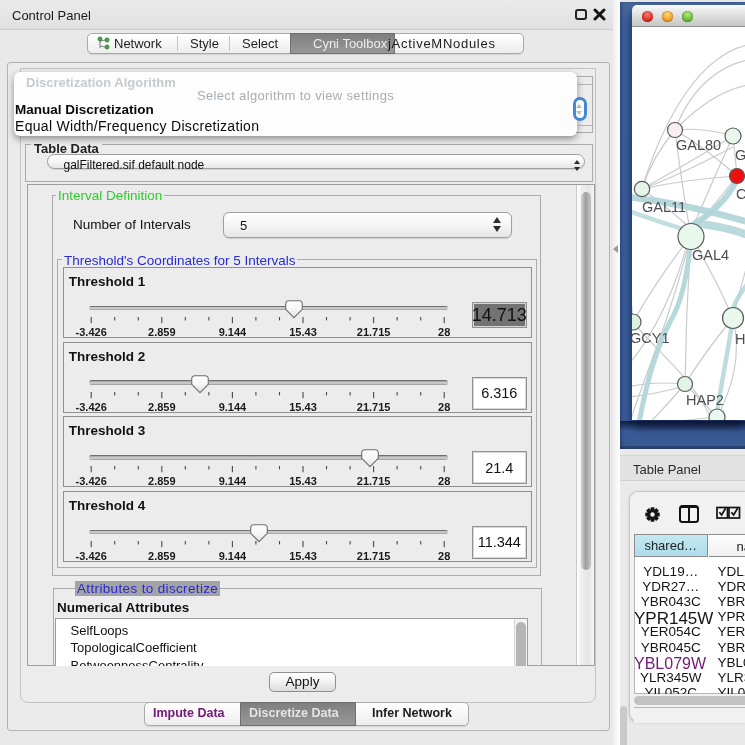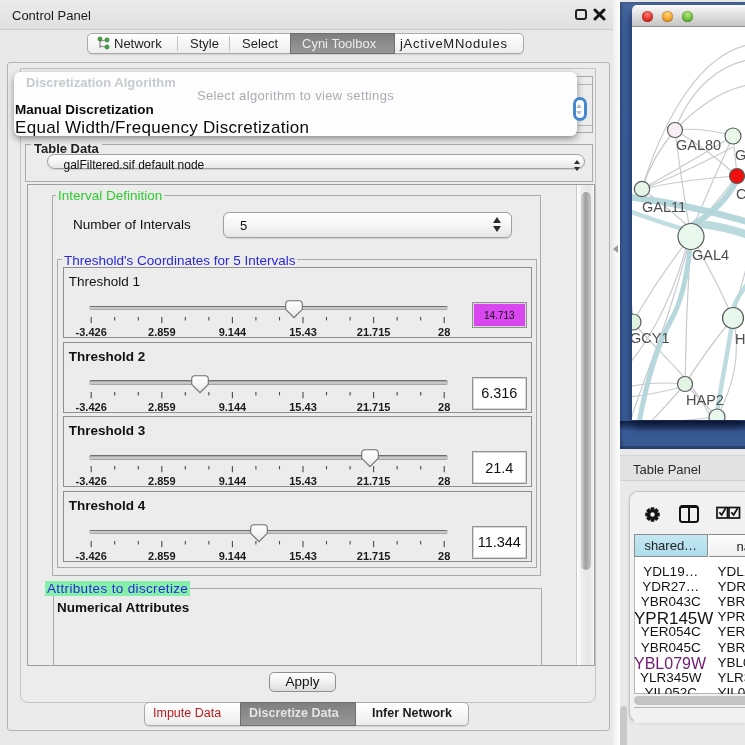--- a/index.html
+++ b/index.html
@@ -11,22 +11,22 @@
 <svg class="abs" style="left:593px;top:8px" width="13" height="13" viewBox="0 0 13 13">
       <path d="M2 2 L11 11 M11 2 L2 11" stroke="#151515" stroke-width="3" stroke-linecap="round"></path>
     </svg>
 <div class="abs" style="left:87px;top:33px;width:437px;height:21px;border:1px solid #a9a9a9;border-radius:5px;background:linear-gradient(180deg,#ffffff,#ededed);box-shadow:0 1px 1px rgba(0,0,0,0.1)"></div>
 <div class="abs" style="left:290px;top:33px;width:105px;height:21px;background:linear-gradient(180deg,#7f7f7f,#989898);border:1px solid #6f6f6f;"></div>
 <div class="abs" style="left:177px;top:36px;width:1px;height:15px;background:#c3c3c3"></div>
 <div class="abs" style="left:229px;top:36px;width:1px;height:15px;background:#c3c3c3"></div>
 <div class="abs" style="left:114px;top:36px;font-size:13px;color:#1c1c1c">Network</div>
 <div class="abs" style="left:190px;top:36px;font-size:13px;color:#1c1c1c">Style</div>
 <div class="abs" style="left:242px;top:36px;font-size:13px;color:#1c1c1c">Select</div>
-<div class="abs" style="left:302px;top:36px;font-size:13px;color:#ececec">Cyni Toolbox</div>
-<div class="abs" style="left:400px;top:36px;font-size:13px;letter-spacing:0.72px;color:#1c1c1c">jActiveMNodules</div>
+<div class="abs" style="left:313px;top:36px;font-size:13px;color:#ececec">Cyni Toolbox</div>
+<div class="abs" style="left:388px;top:36px;font-size:13px;letter-spacing:0.72px;color:#1c1c1c">jActiveMNodules</div>
 <svg class="abs" style="left:96px;top:36px" width="15" height="15" viewBox="0 0 15 15">
 <path d="M4 3 L4 12 M4 5 L10 4 M4 10 L10 11" stroke="#8a8a8a" stroke-width="1.2" fill="none"></path>
 <circle cx="4" cy="3" r="2" fill="#44a844" stroke="#2c7a2c" stroke-width="0.8"></circle>
 <circle cx="11" cy="4" r="2" fill="#44a844" stroke="#2c7a2c" stroke-width="0.8"></circle>
 <circle cx="11" cy="11" r="2" fill="#44a844" stroke="#2c7a2c" stroke-width="0.8"></circle>
 </svg>
 <div class="abs" style="left:7px;top:62px;width:603px;height:669px;background:#ebebeb;border:1px solid #b3b3b3;border-radius:3px"></div>
 <div class="abs" style="left:20px;top:68px;width:576px;height:635px;background:#ececec;border:1px solid #c2c2c2;border-radius:0 0 8px 8px"></div>
 <div class="abs" style="left:25px;top:76px;width:567.5px;height:57px;border:1px solid #ababab"></div>
 <div class="abs" style="left:578px;top:84px;width:14.5px;height:42px;border-top:1px solid #b4b4b4;border-bottom:1px solid #b4b4b4"></div>
@@ -44,21 +44,21 @@
 <div class="abs" style="left:56px;top:188px;background:#ececec;padding:0 2px;font-size:13.5px;color:#2ecc2e">Interval Definition</div>
 <div class="abs" style="left:73px;top:217px;font-size:13.5px;font-weight:normal;color:#111">Number of Intervals</div>
 <div style="position:absolute;left:223px;top:212px;width:289px;height:26px;border:1px solid #9f9f9f;border-radius:6px;background:linear-gradient(180deg,#ffffff,#f4f4f4 55%,#e6e6e6);box-shadow:0 1px 1px rgba(0,0,0,0.12)">
 <div style="position:absolute;left:16px;top:0;height:24px;display:flex;align-items:center;font-size:13px;color:#111">5</div>
 <div style="position:absolute;left:269px;top:4.2px;width:0;height:0;border-left:4.6px solid transparent;border-right:4.6px solid transparent;border-bottom:6.2px solid #2c2c2c"></div>
 <div style="position:absolute;left:269px;top:12.6px;width:0;height:0;border-left:4.6px solid transparent;border-right:4.6px solid transparent;border-top:6.2px solid #2c2c2c"></div>
 </div>
 <div class="abs" style="left:57px;top:259px;width:480px;height:309px;border:1px solid #ababab"></div>
 <div class="abs" style="left:62px;top:253px;background:#ececec;padding:0 2px;font-size:13.5px;color:#2929d6">Threshold's Coordinates for 5 Intervals</div>
 <div style="position:absolute;left:62.8px;top:267px;width:469px;height:71px;border:1px solid #8f8f8f;background:#ececec">
-<div style="position:absolute;left:5px;top:6px;font-size:13.5px;font-weight:normal;color:#111">Threshold 1</div>
+<div style="position:absolute;left:5px;top:6px;font-size:13.5px;font-weight:bold;color:#111">Threshold 1</div>
 <div style="position:absolute;left:25.2px;top:37.8px;width:359px;height:4.6px;border-radius:2.5px;background:linear-gradient(180deg,#6e6e6e 0%,#707070 26%,#c9c9c9 32%,#c6c6c6 72%,#949494 100%)"></div>
 <svg style="position:absolute;left:0;top:0" width="469" height="69" viewBox="0 0 469 69">
         <line x1="27.2" y1="49" x2="27.2" y2="55.2" stroke="#4a4a4a" stroke-width="1.1"></line>
         <line x1="97.8" y1="49" x2="97.8" y2="55.2" stroke="#4a4a4a" stroke-width="1.1"></line>
         <line x1="168.4" y1="49" x2="168.4" y2="55.2" stroke="#4a4a4a" stroke-width="1.1"></line>
         <line x1="239.0" y1="49" x2="239.0" y2="55.2" stroke="#4a4a4a" stroke-width="1.1"></line>
         <line x1="309.6" y1="49" x2="309.6" y2="55.2" stroke="#4a4a4a" stroke-width="1.1"></line>
         <line x1="380.2" y1="49" x2="380.2" y2="55.2" stroke="#4a4a4a" stroke-width="1.1"></line>
         <line x1="50.7" y1="49" x2="50.7" y2="52.4" stroke="#4a4a4a" stroke-width="1.1"></line>
         <line x1="74.3" y1="49" x2="74.3" y2="52.4" stroke="#4a4a4a" stroke-width="1.1"></line>
@@ -80,21 +80,21 @@
 <svg style="position:absolute;left:221.2px;top:32.3px" width="18" height="19" viewBox="0 0 18 19">
 <defs>
           <linearGradient id="tg23032.3" x1="0" y1="0" x2="0" y2="1">
 <stop offset="0" stop-color="#ffffff"></stop>
             <stop offset="0.55" stop-color="#f4f4f4"></stop>
             <stop offset="1" stop-color="#e2e2e2"></stop>
           </linearGradient>
         </defs>
 <path d="M4,0.7 L14,0.7 Q17.3,0.7 17.3,4 L17.3,9.3 L9,17.6 L0.7,9.3 L0.7,4 Q0.7,0.7 4,0.7 Z" fill="url(#tg23032.3)" stroke="#6f6f6f" stroke-width="1.1"></path>
 </svg>
-<div style="position:absolute;left:408px;top:34px;width:55px;height:26px;background:#d946ef;border:1px solid #919191;box-shadow:inset 0 0 0 1px #d7d7d7;display:flex;align-items:center;justify-content:center;font-size:10px;color:#111">14.713</div>
+<div style="position:absolute;left:408px;top:34px;width:55px;height:26px;background:#737373;border:1px solid #919191;box-shadow:inset 0 0 0 1px #d7d7d7;display:flex;align-items:center;justify-content:center;font-size:18px;color:#111">14.713</div>
 </div>
 <div style="position:absolute;left:62.8px;top:341.6px;width:469px;height:71px;border:1px solid #8f8f8f;background:#ececec">
 <div style="position:absolute;left:5px;top:6px;font-size:13.5px;font-weight:bold;color:#111">Threshold 2</div>
 <div style="position:absolute;left:25.2px;top:37.8px;width:359px;height:4.6px;border-radius:2.5px;background:linear-gradient(180deg,#6e6e6e 0%,#707070 26%,#c9c9c9 32%,#c6c6c6 72%,#949494 100%)"></div>
 <svg style="position:absolute;left:0;top:0" width="469" height="69" viewBox="0 0 469 69">
         <line x1="27.2" y1="49" x2="27.2" y2="55.2" stroke="#4a4a4a" stroke-width="1.1"></line>
         <line x1="97.8" y1="49" x2="97.8" y2="55.2" stroke="#4a4a4a" stroke-width="1.1"></line>
         <line x1="168.4" y1="49" x2="168.4" y2="55.2" stroke="#4a4a4a" stroke-width="1.1"></line>
         <line x1="239.0" y1="49" x2="239.0" y2="55.2" stroke="#4a4a4a" stroke-width="1.1"></line>
         <line x1="309.6" y1="49" x2="309.6" y2="55.2" stroke="#4a4a4a" stroke-width="1.1"></line>
@@ -200,35 +200,42 @@
 <stop offset="0" stop-color="#ffffff"></stop>
             <stop offset="0.55" stop-color="#f4f4f4"></stop>
             <stop offset="1" stop-color="#e2e2e2"></stop>
           </linearGradient>
         </defs>
 <path d="M4,0.7 L14,0.7 Q17.3,0.7 17.3,4 L17.3,9.3 L9,17.6 L0.7,9.3 L0.7,4 Q0.7,0.7 4,0.7 Z" fill="url(#tg19532.3)" stroke="#6f6f6f" stroke-width="1.1"></path>
 </svg>
 <div style="position:absolute;left:408px;top:34px;width:55px;height:33px;background:#fff;border:1px solid #919191;box-shadow:inset 0 0 0 1px #d7d7d7;display:flex;align-items:center;justify-content:center;font-size:14.5px;color:#111">11.344</div>
 </div>
 <div class="abs" style="left:53px;top:588px;width:489px;height:78px;border:1px solid #ababab;border-bottom:none"></div>
-<div class="abs" style="left:45px;top:581px;background:#86efac;padding:0 2px;font-size:13.5px;letter-spacing:0.35px;color:#2929d6">Attributes to discretize</div>
+<div class="abs" style="left:75px;top:581px;background:#a3a3a3;padding:0 2px;font-size:13.5px;letter-spacing:0.35px;color:#2929d6">Attributes to discretize</div>
 <div class="abs" style="left:57px;top:600px;font-size:13.5px;font-weight:bold;color:#111">Numerical Attributes</div>
+<div class="abs" style="left:54.5px;top:617.5px;width:473.5px;height:48.5px;background:#fff;border:1px solid #9c9c9c;border-bottom:none;overflow:hidden">
+      <div style="position:absolute;left:15px;top:4px;font-size:13px;color:#111">SelfLoops</div>
+      <div style="position:absolute;left:15px;top:21.5px;font-size:13px;color:#111">TopologicalCoefficient</div>
+      <div style="position:absolute;left:15px;top:39px;font-size:13px;color:#111">BetweennessCentrality</div>
+      <div style="position:absolute;right:0;top:0;width:13.5px;height:48.5px;background:#f4f4f4;border-left:1px solid #d6d6d6"></div>
+      <div style="position:absolute;right:1.5px;top:3.5px;width:9.5px;height:45px;border-radius:5px 5px 0 0;background:#b5b5b5"></div>
+    </div>
 <div class="abs" style="left:269px;top:672px;width:67px;height:19.5px;border:1px solid #8f8f8f;border-radius:5px;background:linear-gradient(180deg,#ffffff,#efefef 55%,#dcdcdc);display:flex;align-items:center;justify-content:center;font-size:13.5px;color:#111">Apply</div>
 <div class="abs" style="left:144px;top:702px;width:325px;height:24px;border:1px solid #a9a9a9;border-radius:5px;background:linear-gradient(180deg,#ffffff,#ededed);box-shadow:0 1px 1px rgba(0,0,0,0.1)"></div>
 <div class="abs" style="left:240px;top:702px;width:116px;height:24px;background:linear-gradient(180deg,#7f7f7f,#989898);border:1px solid #6f6f6f"></div>
-<div class="abs" style="left:153px;top:706px;font-size:12.5px;font-weight:normal;color:#b91c1c">Impute Data</div>
+<div class="abs" style="left:153px;top:706px;font-size:12.5px;font-weight:bold;color:#701a75">Impute Data</div>
 <div class="abs" style="left:249px;top:706px;font-size:12.5px;font-weight:bold;color:#e4e4e4">Discretize Data</div>
 <div class="abs" style="left:372px;top:706px;font-size:12.5px;font-weight:bold;color:#1c1c1c">Infer Network</div>
 <div class="abs" style="left:613px;top:0;width:7px;height:745px;background:linear-gradient(90deg,#eeeeee,#f8f8f8 60%,#fdfdfd)"></div>
 </div>
 <div class="abs" style="left:14px;top:72px;width:563px;height:64px;background:#fdfdfe;border-radius:6px;box-shadow:0 3px 7px rgba(0,0,0,0.4)"></div>
 <div class="abs" style="left:26px;top:75px;font-size:13px;font-weight:bold;color:#c6cbce">Discretization Algorithm</div>
 <div class="abs" style="left:14px;top:88px;width:563px;text-align:center;font-size:13px;letter-spacing:0.35px;color:#a8adb2">Select algorithm to view settings</div>
 <div class="abs" style="left:15px;top:101.5px;font-size:13.5px;font-weight:bold;color:#0a0a0a">Manual Discretization</div>
-<div class="abs" style="left:15px;top:117.5px;font-size:17px;letter-spacing:0.3px;color:#0a0a0a">Equal Width/Frequency Discretization</div>
+<div class="abs" style="left:15px;top:117.5px;font-size:14px;letter-spacing:0.3px;color:#0a0a0a">Equal Width/Frequency Discretization</div>
 <div class="abs" style="left:572.5px;top:97px;width:14px;height:23.5px;border:3px solid #4688cf;border-radius:7px;background:#fbfcfe"></div>
 <div class="abs" style="left:576.2px;top:103.5px;width:0;height:0;border-left:3px solid transparent;border-right:3px solid transparent;border-bottom:4px solid #b7bcc2"></div>
 <div class="abs" style="left:576.2px;top:110.5px;width:0;height:0;border-left:3px solid transparent;border-right:3px solid transparent;border-top:4px solid #b7bcc2"></div>
 <div class="abs" style="left:613px;top:245px;width:0;height:0;border-top:4px solid transparent;border-bottom:4px solid transparent;border-right:5px solid #9a9a9a"></div>
 <div class="abs" style="left:620px;top:2px;width:125px;height:447px;background:linear-gradient(180deg,#49699e,#3e63a2 6%,#3b60a0 94%,#38598f);box-shadow:inset 2px 0 3px rgba(0,0,20,0.25)">
 <div style="position:absolute;left:12px;top:3px;width:113px;height:415px;box-shadow:0 7px 12px rgba(0,0,25,0.65);border-radius:5px 0 0 0">
 <div style="position:absolute;left:0;top:0;width:113px;height:22px;background:linear-gradient(180deg,#fafafa,#d4d4d4 70%,#c6c6c6);border-bottom:1px solid #8f8f8f;border-radius:5px 0 0 0"></div>
 <div style="position:absolute;left:9.5px;top:5.5px;width:11px;height:11px;border-radius:50%;background:radial-gradient(circle at 50% 30%,#f87d74,#e0332b 55%,#9c0f0a);box-shadow:inset 0 0 1px rgba(0,0,0,0.6)"></div>
 <div style="position:absolute;left:29.5px;top:5.5px;width:11px;height:11px;border-radius:50%;background:radial-gradient(circle at 50% 30%,#ffd97a,#f2a32b 55%,#b06f07);box-shadow:inset 0 0 1px rgba(0,0,0,0.6)"></div>
 <div style="position:absolute;left:49.5px;top:5.5px;width:11px;height:11px;border-radius:50%;background:radial-gradient(circle at 50% 30%,#b4e881,#6fc13d 55%,#3d7d12);box-shadow:inset 0 0 1px rgba(0,0,0,0.6)"></div>

